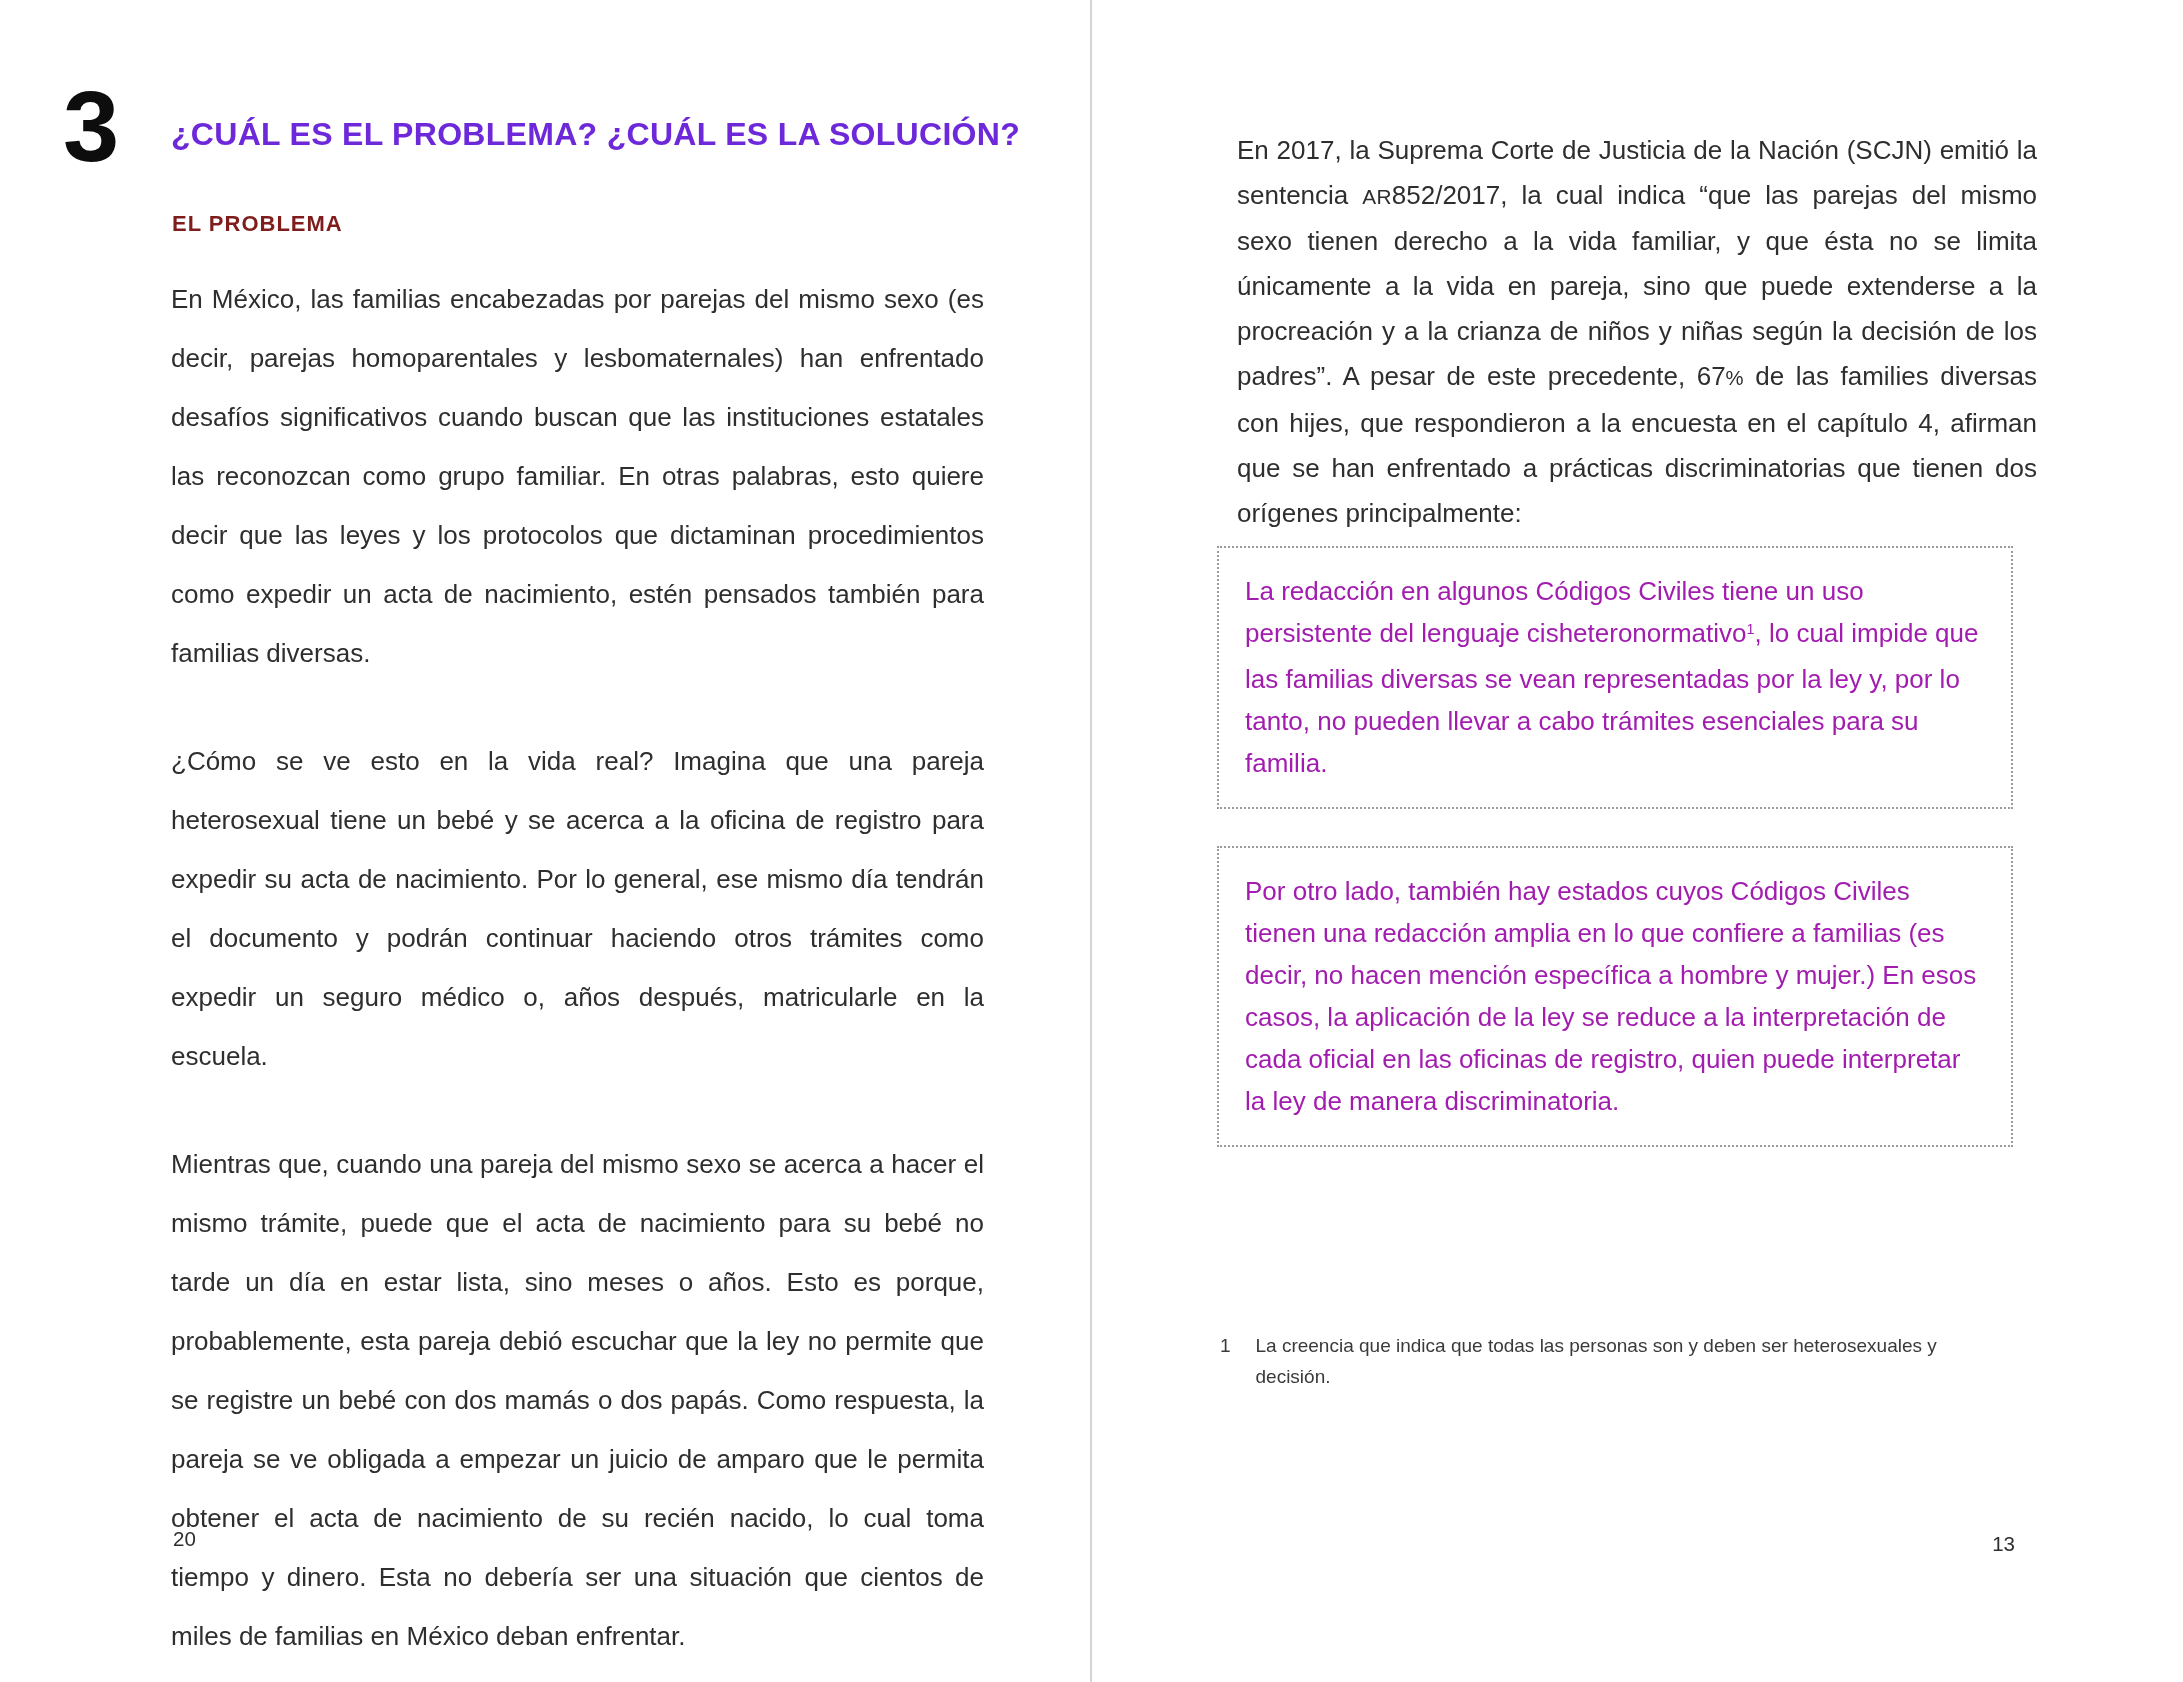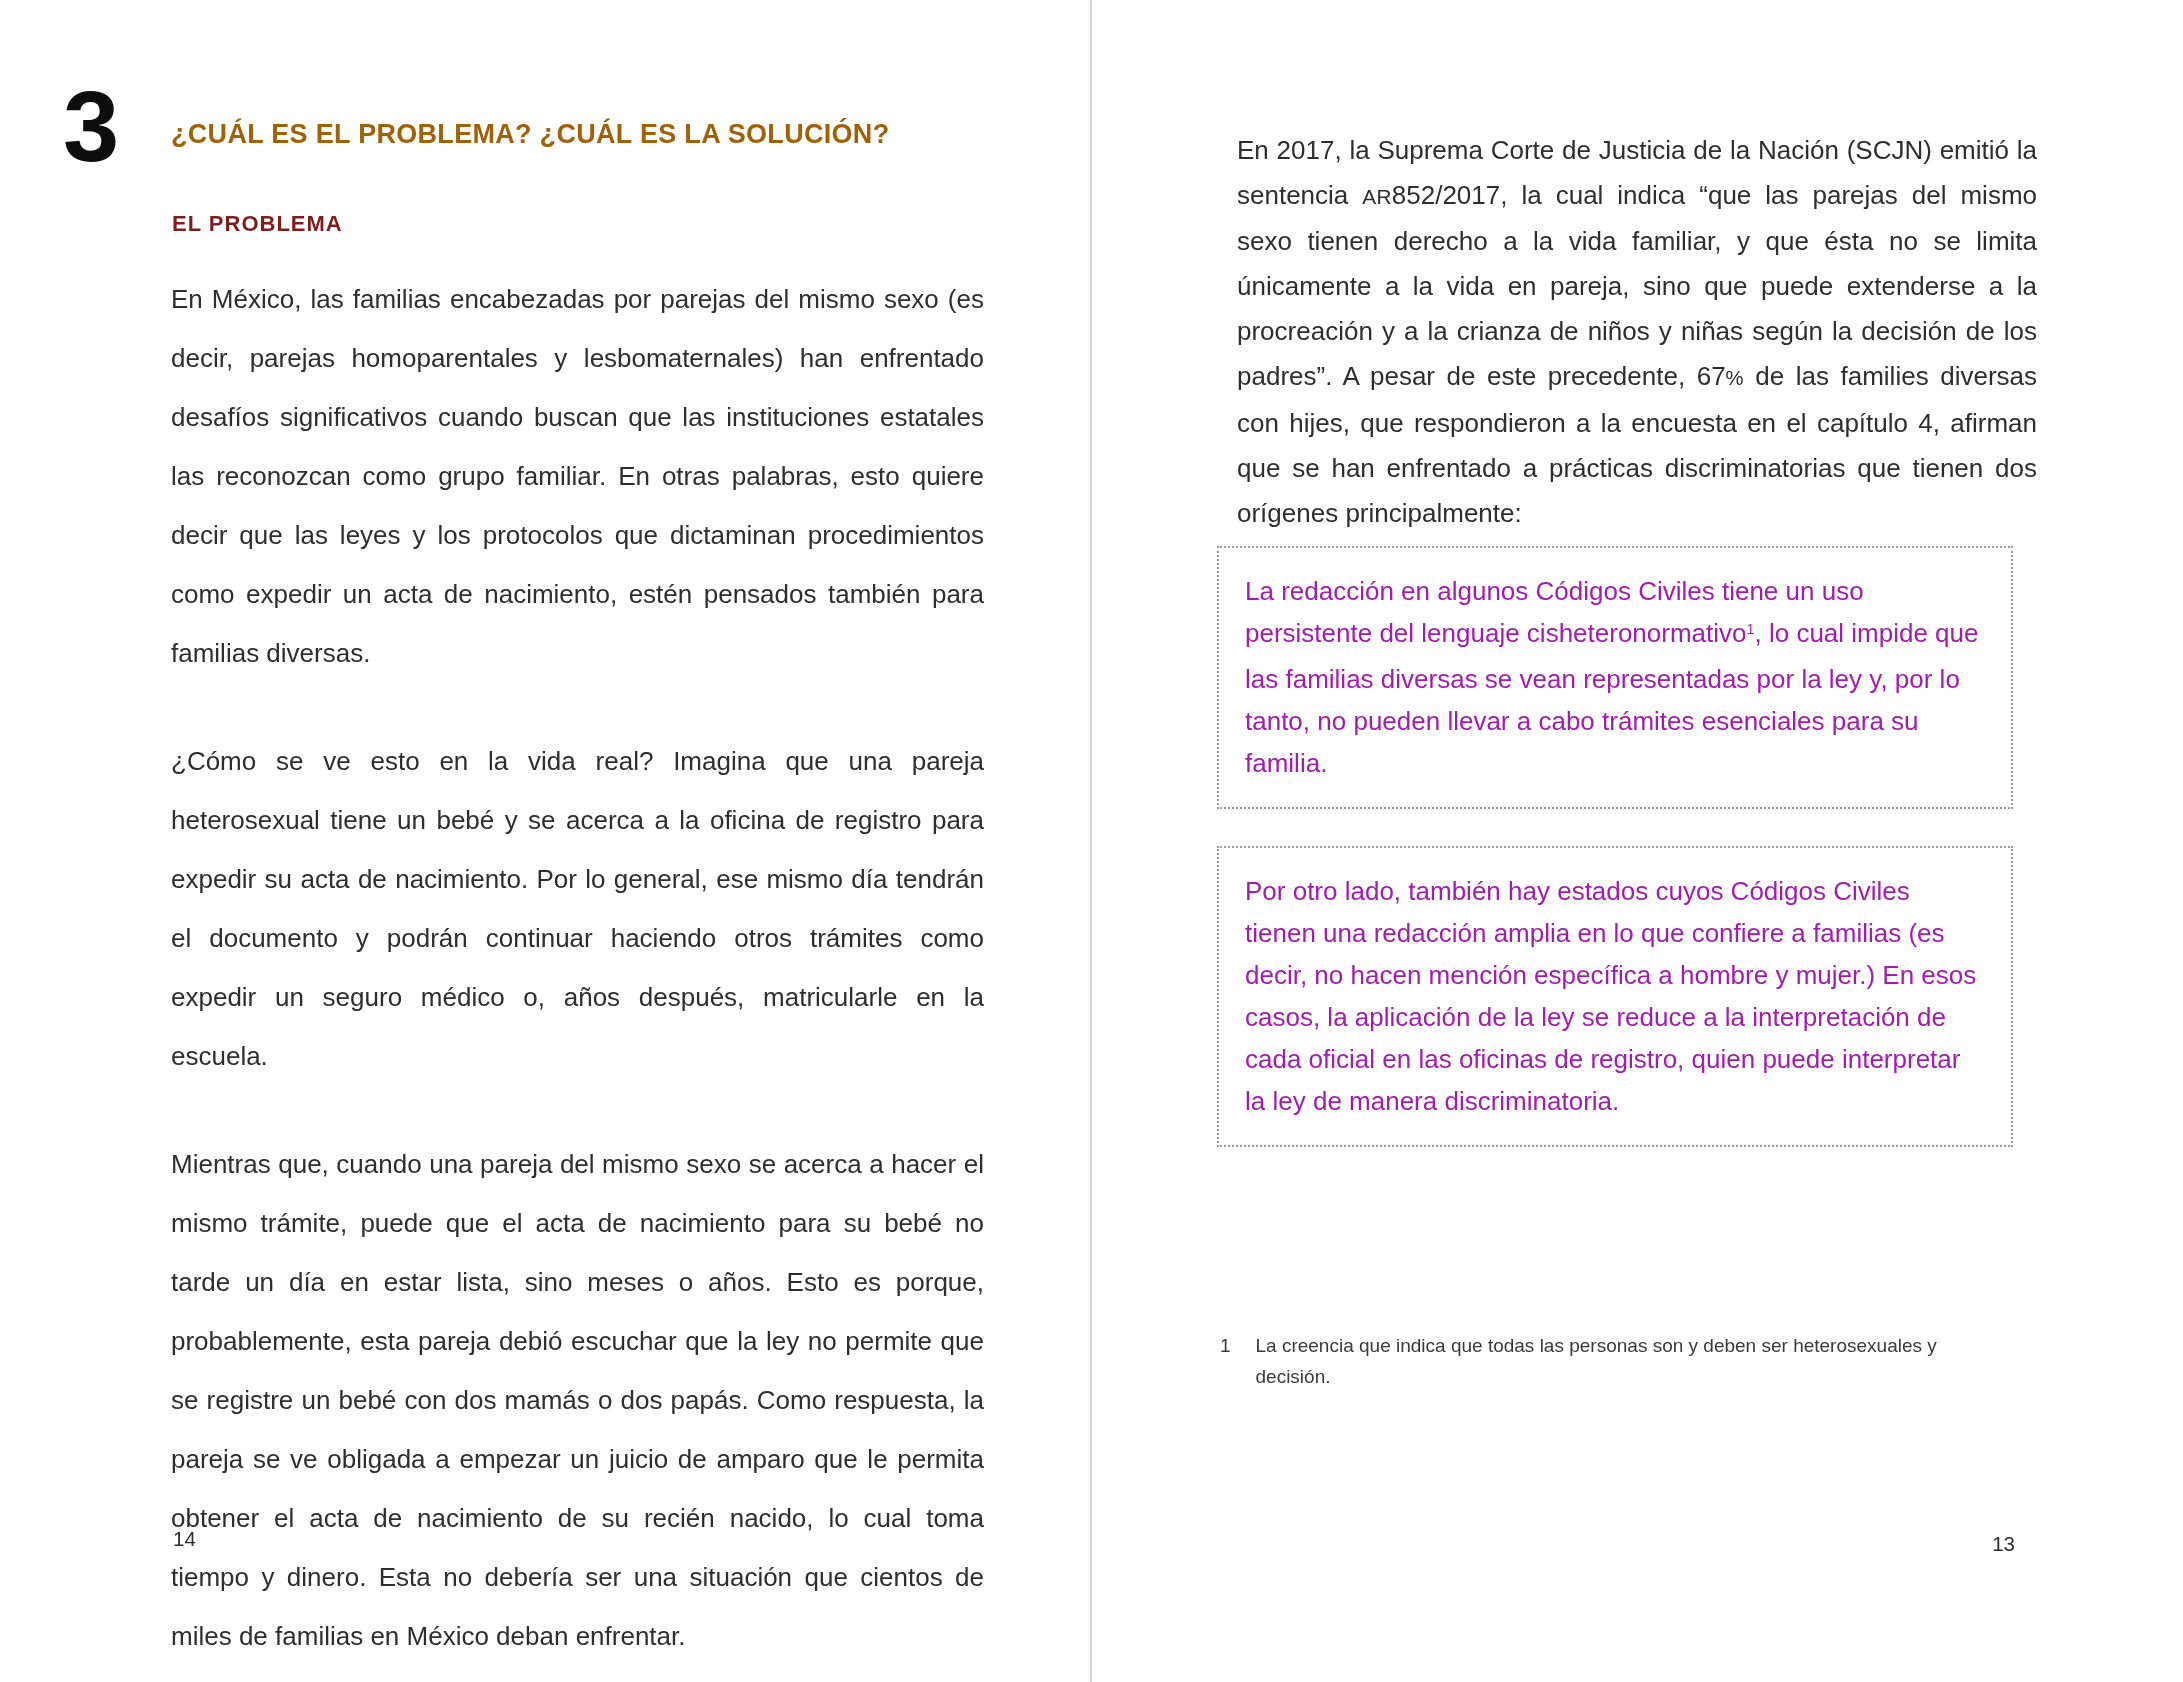--- a/index.html
+++ b/index.html
@@ -34,25 +34,25 @@
     font-weight: 900;
     letter-spacing: -2.7px;
     color: #0d0d0d;
   }
   .title {
     position: absolute;
     left: 171px;
     top: 118px;
     width: 863px;
     margin: 0;
-    font-size: 27px;
+    font-size: 32px;
     line-height: 33px;
     font-weight: 800;
     letter-spacing: 0.3px;
-    color: #a16207;
+    color: #6d28d9;
   }
   .section-heading {
     position: absolute;
     left: 172px;
     top: 211px;
     margin: 0;
     font-size: 22px;
     line-height: 25px;
     font-weight: 800;
     letter-spacing: 1px;
@@ -149,21 +149,21 @@
     <h1 class="title">¿CUÁL ES EL PROBLEMA? ¿CUÁL ES LA SOLUCIÓN?</h1>
 
     <h2 class="section-heading">EL PROBLEMA</h2>
 
     <div class="body-col">
       <p class="para">En México, las familias encabezadas por parejas del mismo sexo (es decir, parejas homoparentales y lesbomaternales) han enfrentado desafíos significativos cuando buscan que las instituciones estatales las reconozcan como grupo familiar. En otras palabras, esto quiere decir que las leyes y los protocolos que dictaminan procedimientos como expedir un acta de nacimiento, estén pensados también para familias diversas.</p>
       <p class="para">¿Cómo se ve esto en la vida real? Imagina que una pareja heterosexual tiene un bebé y se acerca a la oficina de registro para expedir su acta de nacimiento. Por lo general, ese mismo día tendrán el documento y podrán continuar haciendo otros trámites como expedir un seguro médico o, años después, matricularle en la escuela.</p>
       <p class="para">Mientras que, cuando una pareja del mismo sexo se acerca a hacer el mismo trámite, puede que el acta de nacimiento para su bebé no tarde un día en estar lista, sino meses o años. Esto es porque, probablemente, esta pareja debió escuchar que la ley no permite que se registre un bebé con dos mamás o dos papás. Como respuesta, la pareja se ve obligada a empezar un juicio de amparo que le permita obtener el acta de nacimiento de su recién nacido, lo cual toma tiempo y dinero. Esta no debería ser una situación que cientos de miles de familias en México deban enfrentar.</p>
     </div>
 
-    <div class="page-num page-num-left">14</div>
+    <div class="page-num page-num-left">20</div>
   </section>
 
   <section>
     <p class="intro"><span>En 2017, la Suprema Corte de Justicia de la Nación (SCJN) emitió la sentencia </span><span class="sc">AR</span><span>852/2017, la cual indica “que las parejas del mismo sexo tienen derecho a la vida familiar, y que ésta no se limita únicamente a la vida en pareja, sino que puede extenderse a la procreación y a la crianza de niños y niñas según la decisión de los padres”. A pesar de este precedente, 67</span><span class="pct">%</span><span> de las families diversas con hijes, que respondieron a la encuesta en el capítulo 4, afirman que se han enfrentado a prácticas discriminatorias que tienen dos orígenes principalmente:</span></p>
 
     <div class="dotted-box box1">
       <p><span>La redacción en algunos Códigos Civiles tiene un uso persistente del lenguaje cisheteronormativo</span><sup class="fn-ref">1</sup><span>, lo cual impide que las familias diversas se vean representadas por la ley y, por lo tanto, no pueden llevar a cabo trámites esenciales para su familia.</span></p>
     </div>
 
     <div class="dotted-box box2">

